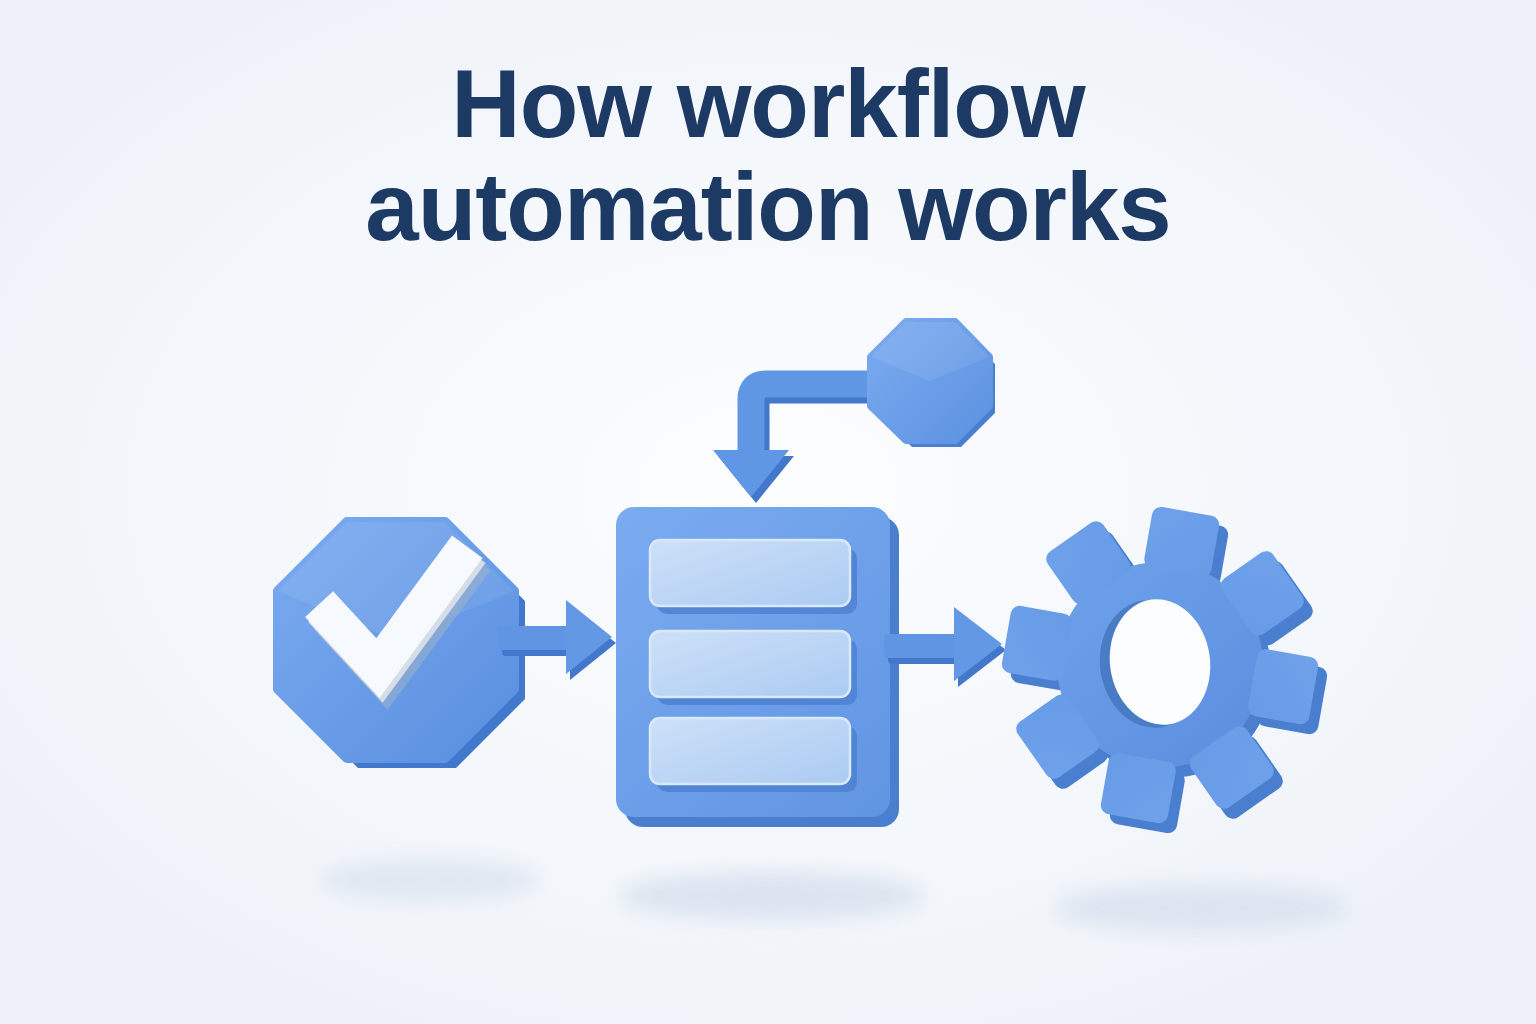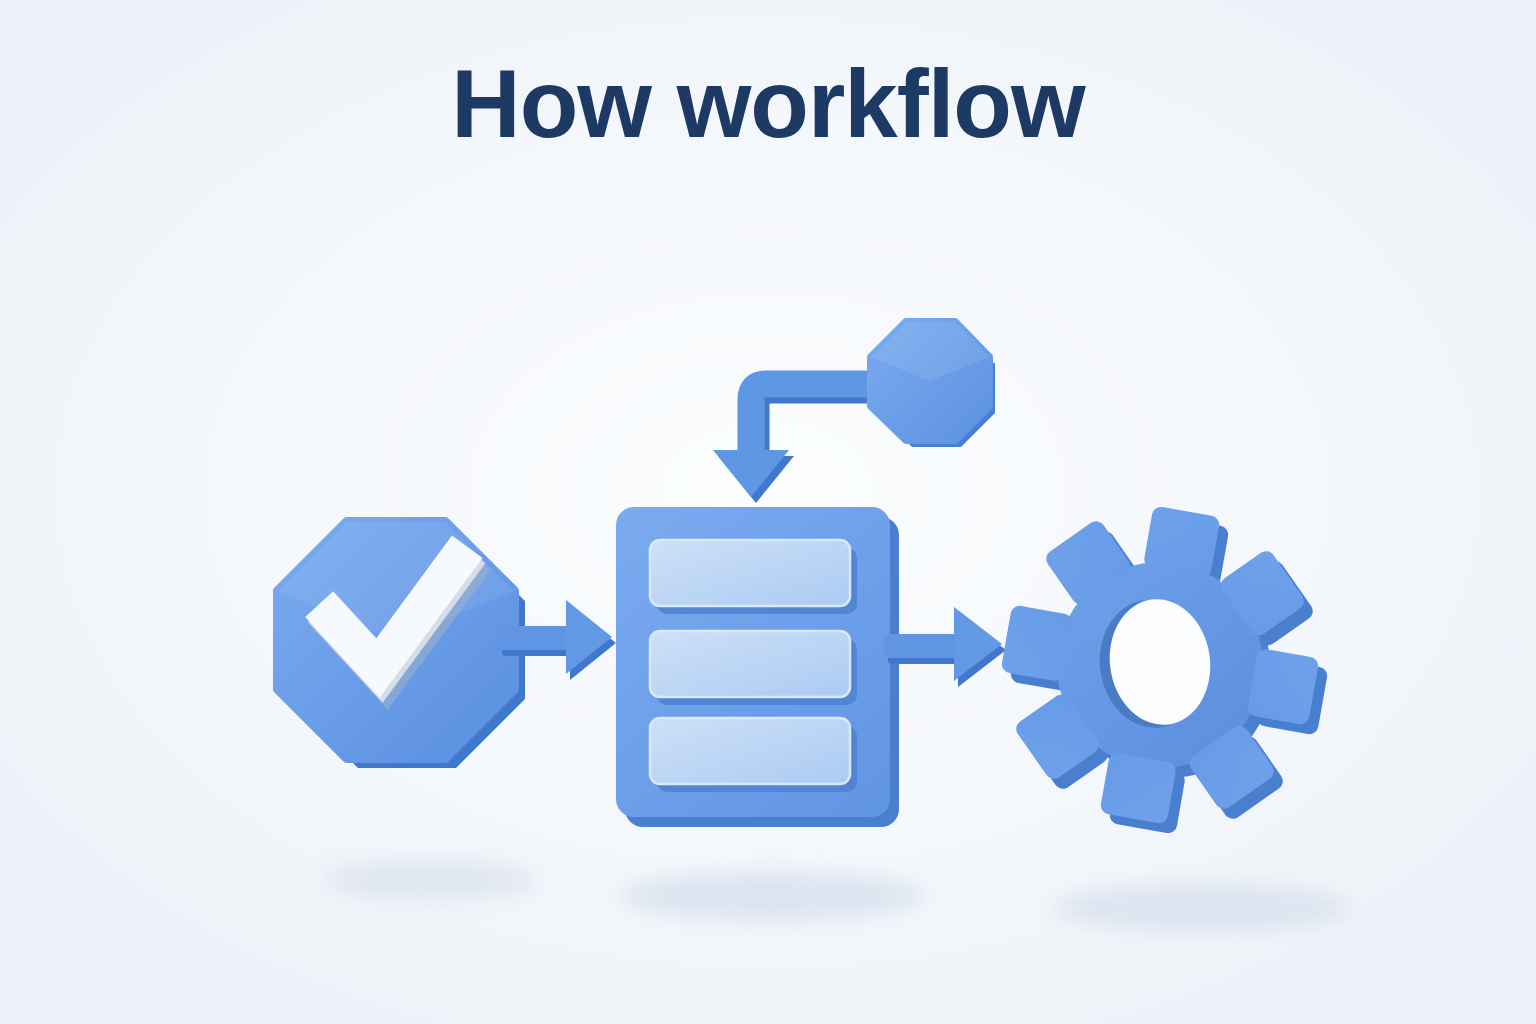--- a/index.html
+++ b/index.html
@@ -19,20 +19,21 @@
   h1.title .line { display: block; }
   svg.diagram { position: absolute; left: 0; top: 0; width: 1536px; height: 1024px; display: block; }
 </style>
 </head>
 <body>
 
 <div class="stage">
 
   <h1 class="title">
     <span class="line">How workflow</span>
+    <span class="line">automation works</span>
   </h1>
 
   <svg class="diagram" viewBox="0 0 1536 1024">
     <defs>
       <linearGradient id="gradOct" gradientUnits="userSpaceOnUse" x1="278" y1="522" x2="514" y2="758">
         <stop offset="0" stop-color="#7babf0"></stop>
           <stop offset="1" stop-color="#598fe0"></stop>
       </linearGradient>
       <linearGradient id="gradOct2" gradientUnits="userSpaceOnUse" x1="871" y1="322" x2="989" y2="440">
         <stop offset="0" stop-color="#7babf0"></stop>

